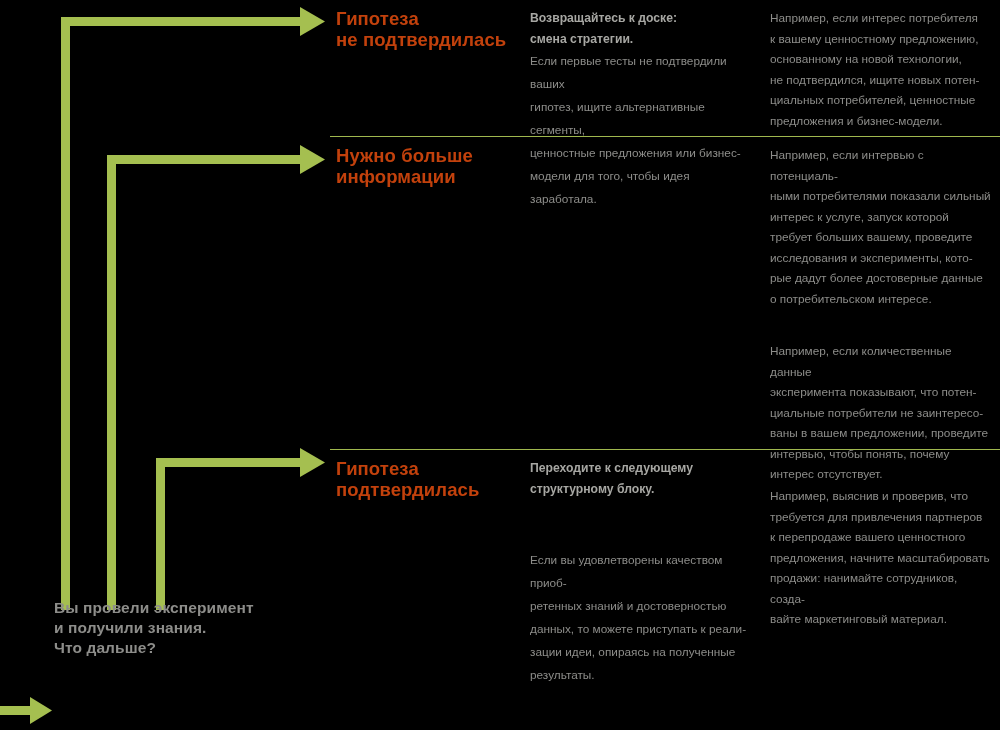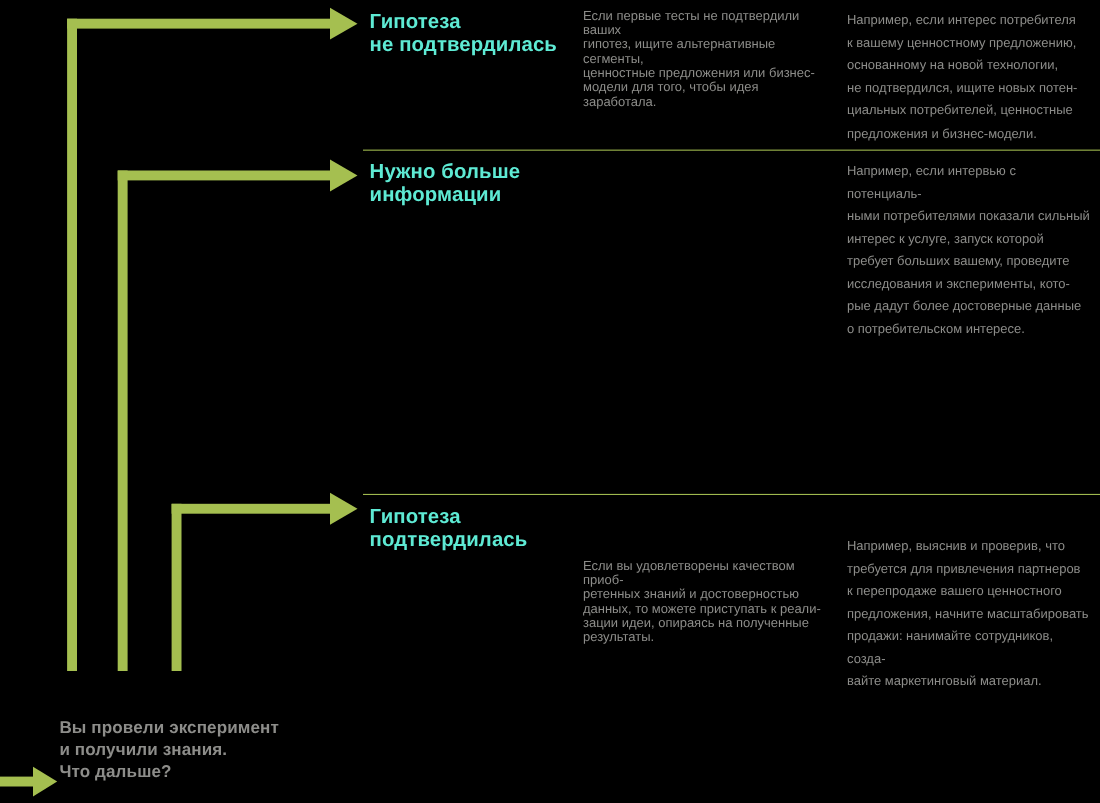--- a/index.html
+++ b/index.html
@@ -12,21 +12,21 @@
   }
   .canvas{position:absolute;inset:0;}
 
   
   .flow{position:absolute;left:0;top:0;width:330px;height:730px;}
   .flow svg{display:block;}
 
   
   .start-label{
     position:absolute;
-    left:54px; top:652px;
+    left:54px; top:598px;
     width:270px;
     color:#8d8d8a;
     font-size:15.5px;
     font-weight:bold;
     line-height:20px;
     letter-spacing:0.1px;
     white-space:pre-line;
   }
 
   
@@ -36,21 +36,21 @@
   .row + .row{border-top:1.5px solid #9fb84e;}
 
   .col-head{
     width:200px;
     flex:0 0 200px;
     padding:8px 16px 10px 6px;
     box-sizing:border-box;
   }
   .col-head h2{
     margin:0;
-    color:#5eead4;
+    color:#c2410c;
     font-size:18.5px;
     font-weight:bold;
     line-height:21px;
     white-space:pre-line;
     letter-spacing:0.1px;
   }
 
   .col-mid{
     width:240px;
     flex:0 0 240px;
@@ -70,21 +70,21 @@
     color:#a7a7a3;
     font-size:12.2px;
     font-weight:bold;
     line-height:20.5px;
     margin:0 0 1px 0;
     white-space:pre-line;
   }
   .blk-body{
     color:#8d8d8a;
     font-size:11.8px;
-    line-height:13px;
+    line-height:23px;
     margin:0;
     white-space:pre-line;
   }
   .ex{
     color:#8d8d8a;
     font-size:11.8px;
     line-height:20.5px;
     margin:0 0 22px 0;
     white-space:pre-line;
   }
@@ -133,20 +133,22 @@
 
   <div class="rows">
 
     <div class="row" style="height:136px;">
       <div class="col-head">
         <h2>Гипотеза
 не подтвердилась</h2>
       </div>
       <div class="col-mid">
         <div class="blk">
+          <p class="blk-title">Возвращайтесь к доске:
+смена стратегии.</p>
           <p class="blk-body">Если первые тесты не подтвердили ваших
 гипотез, ищите альтернативные сегменты,
 ценностные предложения или бизнес-
 модели для того, чтобы идея заработала.</p>
         </div>
       </div>
       <div class="col-right">
         <p class="ex">Например, если интерес потребителя
 к вашему ценностному предложению,
 основанному на новой технологии,
@@ -166,30 +168,38 @@
       </div>
       <div class="col-right">
         <p class="ex">Например, если интервью с потенциаль-
 ными потребителями показали сильный
 интерес к услуге, запуск которой
 требует больших вашему, проведите
 исследования и эксперименты, кото-
 рые дадут более достоверные данные
 о потребительском интересе.</p>
         <div class="spacer-1"></div>
+        <p class="ex">Например, если количественные данные
+эксперимента показывают, что потен-
+циальные потребители не заинтересо-
+ваны в вашем предложении, проведите
+интервью, чтобы понять, почему
+интерес отсутствует.</p>
       </div>
     </div>
 
     <div class="row" style="height:282px;">
       <div class="col-head">
         <h2>Гипотеза
 подтвердилась</h2>
       </div>
       <div class="col-mid">
         <div class="blk">
+          <p class="blk-title">Переходите к следующему
+структурному блоку.</p>
         </div>
         <div class="spacer-1" style="height:28px;"></div>
         <div class="blk">
           <p class="blk-body">Если вы удовлетворены качеством приоб-
 ретенных знаний и достоверностью
 данных, то можете приступать к реали-
 зации идеи, опираясь на полученные
 результаты.</p>
         </div>
       </div>

